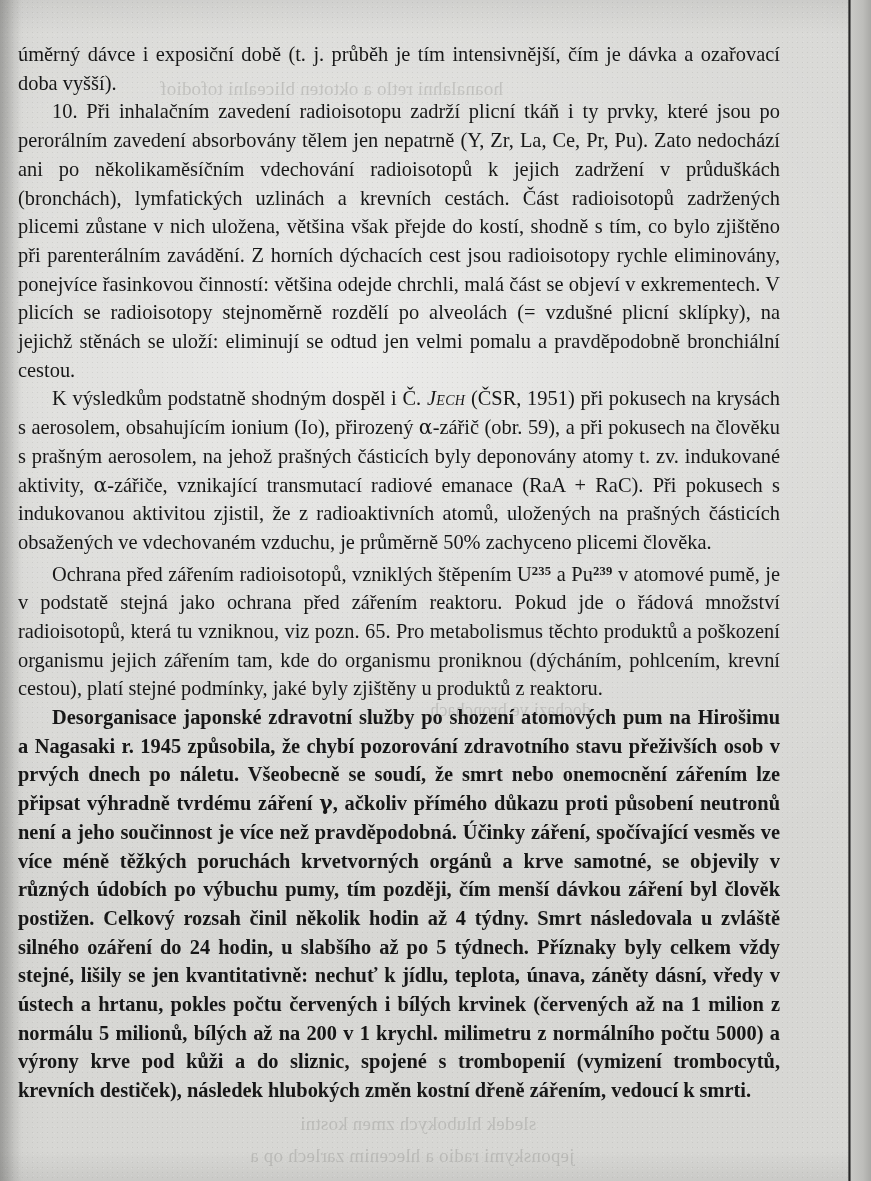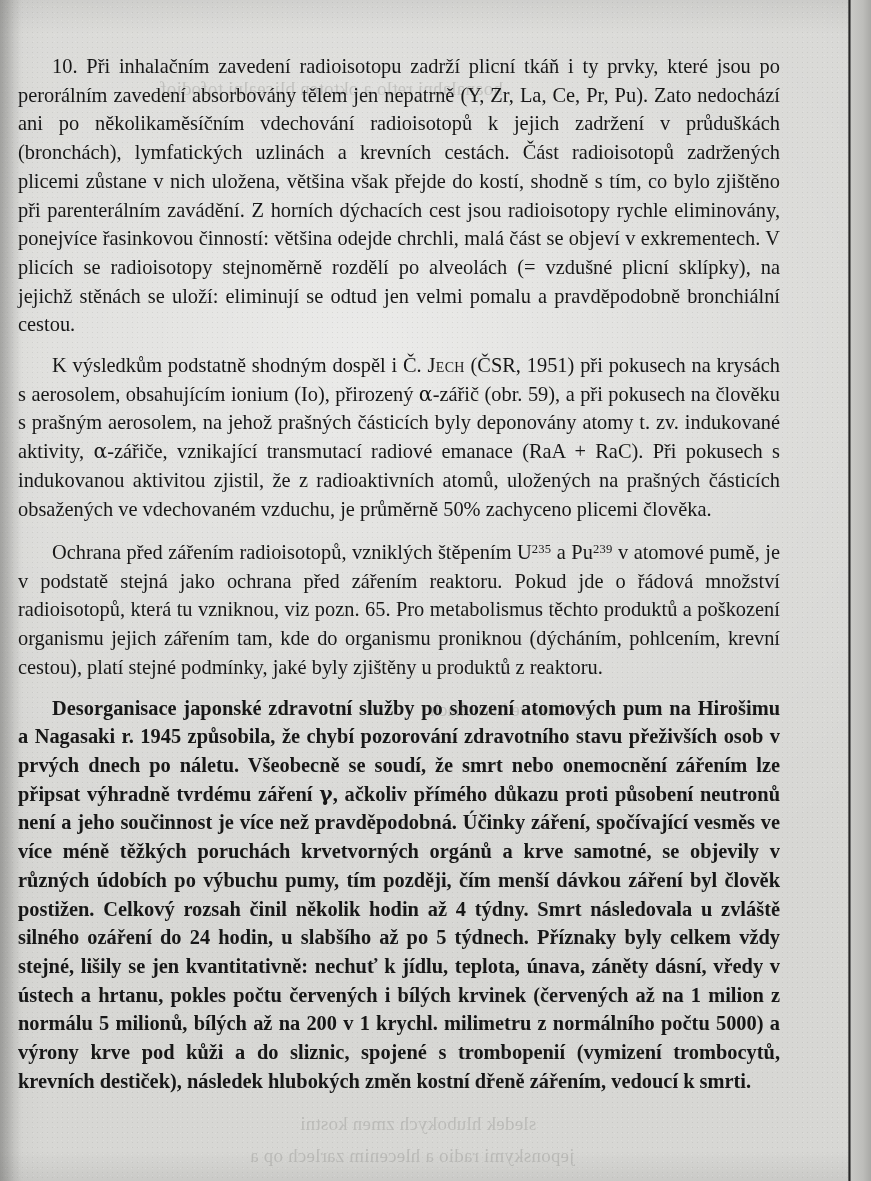--- a/index.html
+++ b/index.html
@@ -90,34 +90,35 @@
     text-justify: inter-word;
     -webkit-font-smoothing: none;
   }
   #body-text p {
     margin: 0;
     text-indent: 0;
     text-align: justify;
   }
   #body-text p.indent {
     text-indent: 34px;
-    margin-top: 12px;
   }
   #body-text p.last-line-natural {
     text-align-last: left;
     font-weight: bold;
   }
   .sc {
     font-variant: small-caps;
     letter-spacing: .3px;
+    font-style: italic;
   }
   sup {
     font-size: .62em;
     vertical-align: .46em;
     letter-spacing: .2px;
+    font-weight: bold;
   }
   .gk {
     font-family: "DejaVu Serif", serif;
     font-style: normal;
   }
   
   #body-text {
     filter: blur(0.14px) contrast(1.04);
   }
 </style>
@@ -131,20 +132,21 @@
   <div class="edge-shadow-left"></div>
 
   <div id="ghost-layer">
       <div class="showthrough" style="left: 160px; top: 78px; font-size: 19px;">hoanalahni retlo a oktoten blicealni tofodiof</div>
       <div class="showthrough" style="left: 300px; top: 1113px; font-size: 19px;">sledek hlubokych zmen kostni</div>
       <div class="showthrough" style="left: 250px; top: 1145px; font-size: 19px;">jeponskymi radio a hlecenim zarlech op a</div>
       <div class="showthrough" style="left: 430px; top: 700px; font-size: 18px;">dochazi ve bronchach</div>
     </div>
 
   <div id="body-text" style="color: rgb(27, 27, 27);">
+      <p><span>úměrný dávce i exposiční době (t. j. průběh je tím intensivnější, čím je dávka a ozařovací doba vyšší).</span></p>
       <p class="indent"><span>10. Při inhalačním zavedení radioisotopu zadrží plicní tkáň i ty prvky, které jsou po perorálním zavedení absorbovány tělem jen nepatrně (Y, Zr, La, Ce, Pr, Pu). Zato nedochází ani po několikaměsíčním vdechování radioisotopů k jejich zadržení v průduškách (bronchách), lymfatických uzlinách a krevních cestách. Část radioisotopů zadržených plicemi zůstane v nich uložena, většina však přejde do kostí, shodně s tím, co bylo zjištěno při parenterálním zavádění. Z horních dýchacích cest jsou radioisotopy rychle eliminovány, ponejvíce řasinkovou činností: většina odejde chrchli, malá část se objeví v exkrementech. V plicích se radioisotopy stejnoměrně rozdělí po alveolách (= vzdušné plicní sklípky), na jejichž stěnách se uloží: eliminují se odtud jen velmi pomalu a pravděpodobně bronchiální cestou.</span></p>
       <p class="indent"><span>K výsledkům podstatně shodným dospěl i Č. </span><span class="sc">Jech</span><span> (ČSR, 1951) při pokusech na krysách s aerosolem, obsahujícím ionium (Io), přirozený </span><span class="gk">α</span><span>-zářič (obr. 59), a při pokusech na člověku s prašným aerosolem, na jehož prašných částicích byly deponovány atomy t. zv. indukované aktivity, </span><span class="gk">α</span><span>-zářiče, vznikající transmutací radiové emanace (RaA + RaC). Při pokusech s indukovanou aktivitou zjistil, že z radioaktivních atomů, uložených na prašných částicích obsažených ve vdechovaném vzduchu, je průměrně 50% zachyceno plicemi člověka.</span></p>
       <p class="indent"><span>Ochrana před zářením radioisotopů, vzniklých štěpením U</span><sup>235</sup><span> a Pu</span><sup>239</sup><span> v atomové pumě, je v podstatě stejná jako ochrana před zářením reaktoru. Pokud jde o řádová množství radioisotopů, která tu vzniknou, viz pozn. 65. Pro metabolismus těchto produktů a poškození organismu jejich zářením tam, kde do organismu proniknou (dýcháním, pohlcením, krevní cestou), platí stejné podmínky, jaké byly zjištěny u produktů z reaktoru.</span></p>
       <p class="indent last-line-natural"><span>Desorganisace japonské zdravotní služby po shození atomových pum na Hirošimu a Nagasaki r. 1945 způsobila, že chybí pozorování zdravotního stavu přeživších osob v prvých dnech po náletu. Všeobecně se soudí, že smrt nebo onemocnění zářením lze připsat výhradně tvrdému záření </span><span class="gk">γ</span><span>, ačkoliv přímého důkazu proti působení neutronů není a jeho součinnost je více než pravděpodobná. Účinky záření, spočívající vesměs ve více méně těžkých poruchách krvetvorných orgánů a krve samotné, se objevily v různých údobích po výbuchu pumy, tím později, čím menší dávkou záření byl člověk postižen. Celkový rozsah činil několik hodin až 4 týdny. Smrt následovala u zvláště silného ozáření do 24 hodin, u slabšího až po 5 týdnech. Příznaky byly celkem vždy stejné, lišily se jen kvantitativně: nechuť k jídlu, teplota, únava, záněty dásní, vředy v ústech a hrtanu, pokles počtu červených i bílých krvinek (červených až na 1 milion z normálu 5 milionů, bílých až na 200 v 1 krychl. milimetru z normálního počtu 5000) a výrony krve pod kůži a do sliznic, spojené s trombopenií (vymizení trombocytů, krevních destiček), následek hlubokých změn kostní dřeně zářením, vedoucí k smrti.</span></p>
     </div>
 
   <div class="edge-line"></div>
   <div class="edge-outside"></div>
 </div>
 

